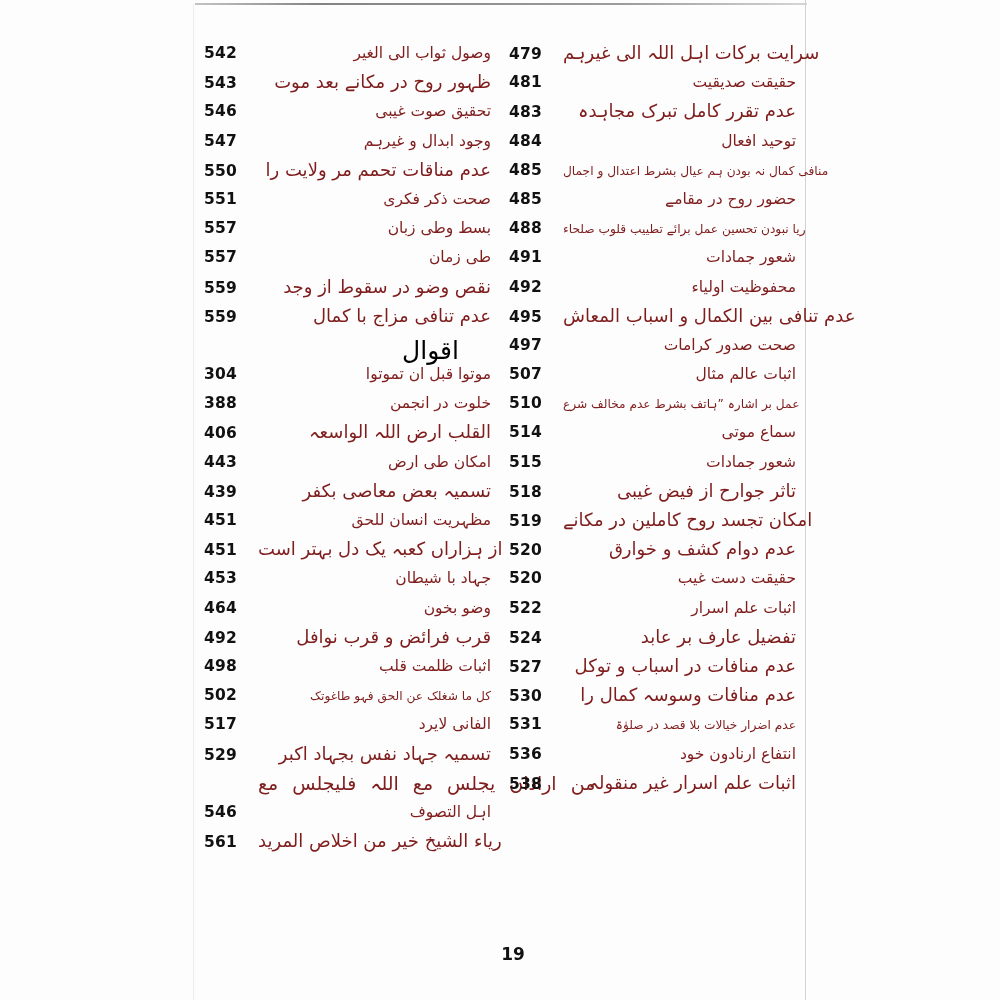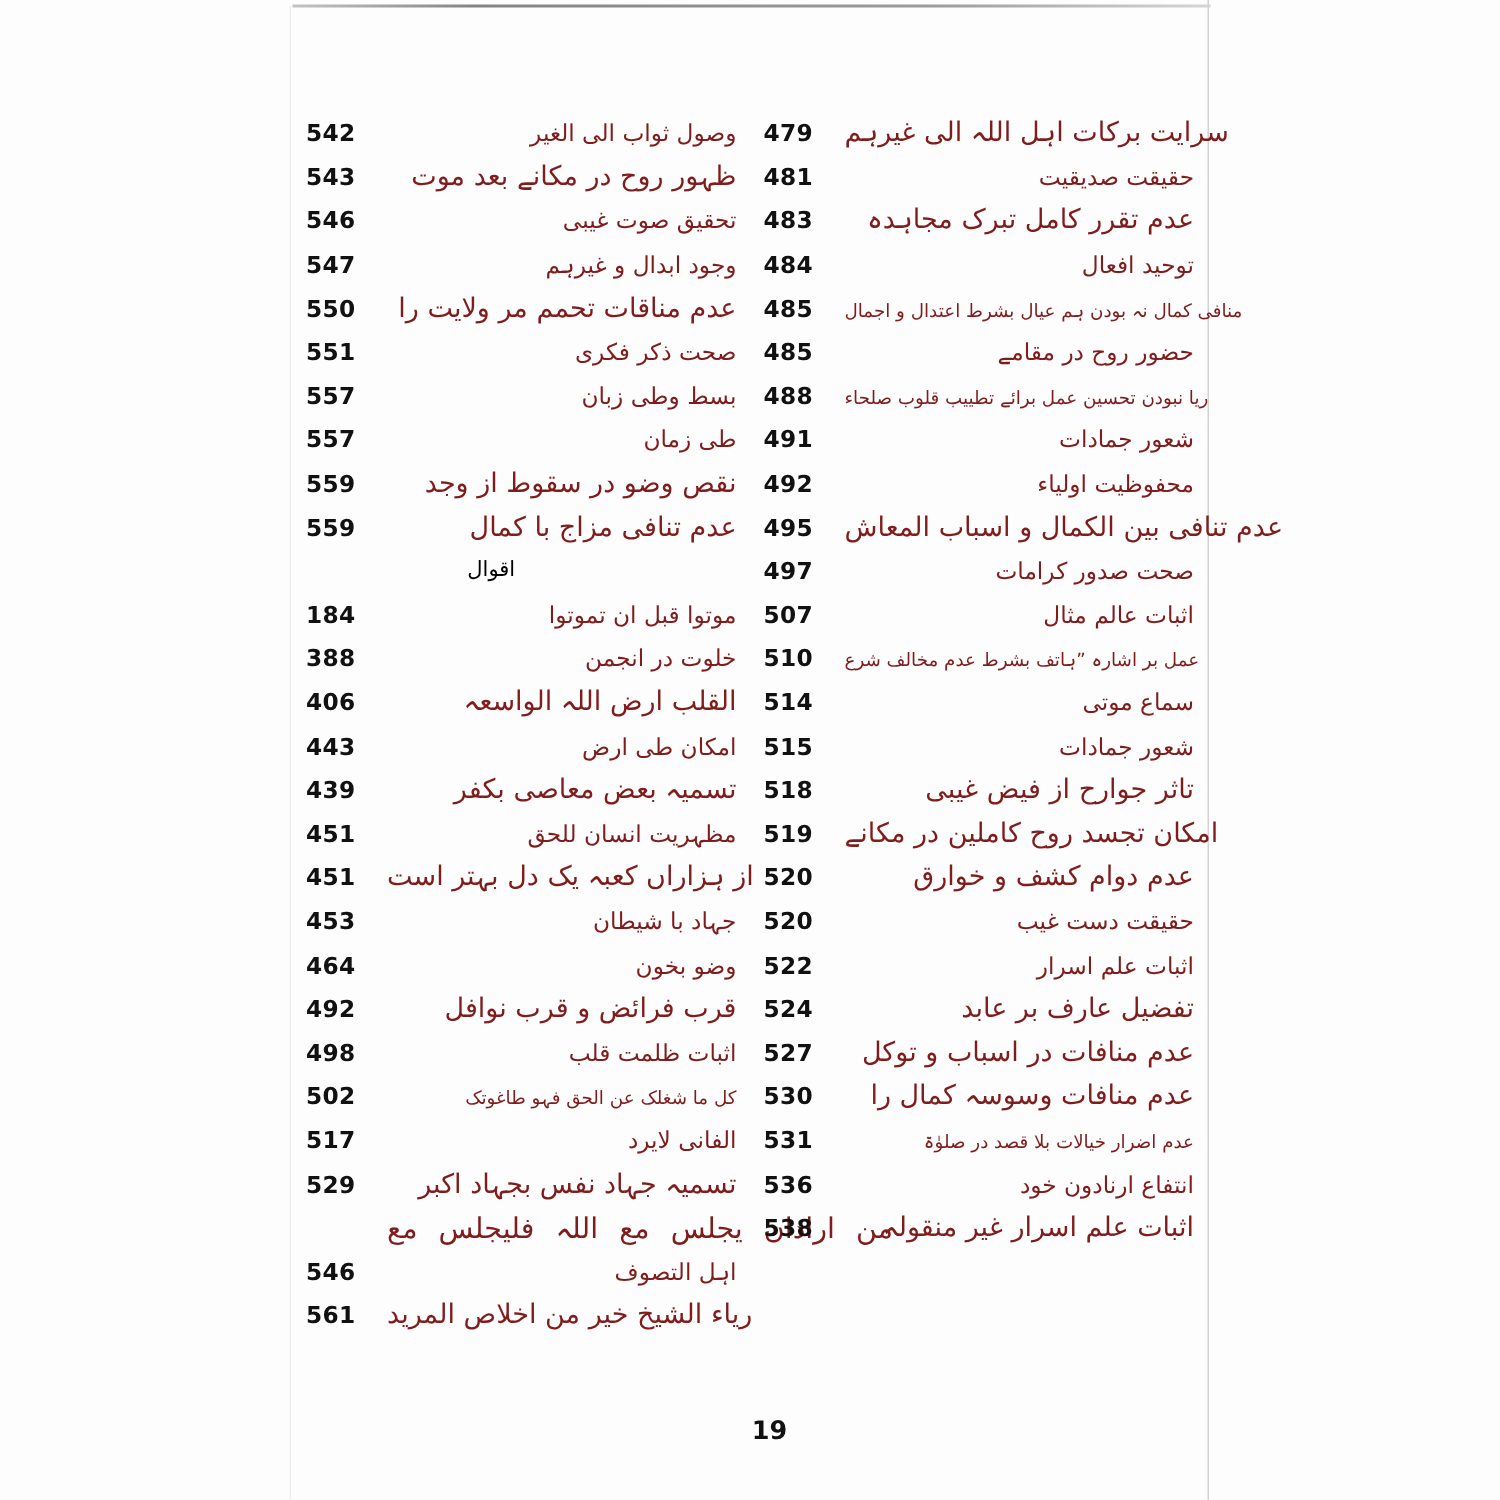--- a/index.html
+++ b/index.html
@@ -57,21 +57,20 @@
   }
 
   .columns {
     position: absolute;
     left: 0;
     top: 44px;
     width: 610px;
     display: flex;
     flex-direction: row;
     gap: 0px;
-    margin-top: 36px;
   }
 
   .col {
     width: 305px;
     box-sizing: border-box;
   }
   .col-right { padding-right: 0px; }
   .col-left  { padding-right: 0px; }
 
   .row {
@@ -108,23 +107,22 @@
     line-height: 1.05;
   }
   .ttl.long  { font-size: 18px; }
   .ttl.xlong { font-size: 12.2px; }
 
   .row.section {
     justify-content: flex-end;
   }
   .section-head {
     flex: 1 1 auto;
-    text-align: center;
     direction: rtl;
-    font-size: 14px;
+    font-size: 25px;
     color: #000;
     padding-right: 42px;
     font-family: "DejaVu Sans", "Liberation Sans", sans-serif;
   }
 
   .row.nopage .pg { visibility: hidden; }
   .row.spaced .ttl {
     word-spacing: 8px;
     font-size: 19px;
     padding-right: 4px;
@@ -193,21 +191,21 @@
         <div class="row">
           <span class="pg">559</span>
           <span class="ttl long">عدم تنافی مزاج با کمال</span>
         </div>
 
         <div class="row section">
           <span class="section-head">اقوال</span>
         </div>
 
         <div class="row">
-          <span class="pg">184</span>
+          <span class="pg">304</span>
           <span class="ttl">موتوا قبل ان تموتوا</span>
         </div>
         <div class="row">
           <span class="pg">388</span>
           <span class="ttl">خلوت در انجمن</span>
         </div>
         <div class="row">
           <span class="pg">406</span>
           <span class="ttl long">القلب ارض اللہ الواسعہ</span>
         </div>

